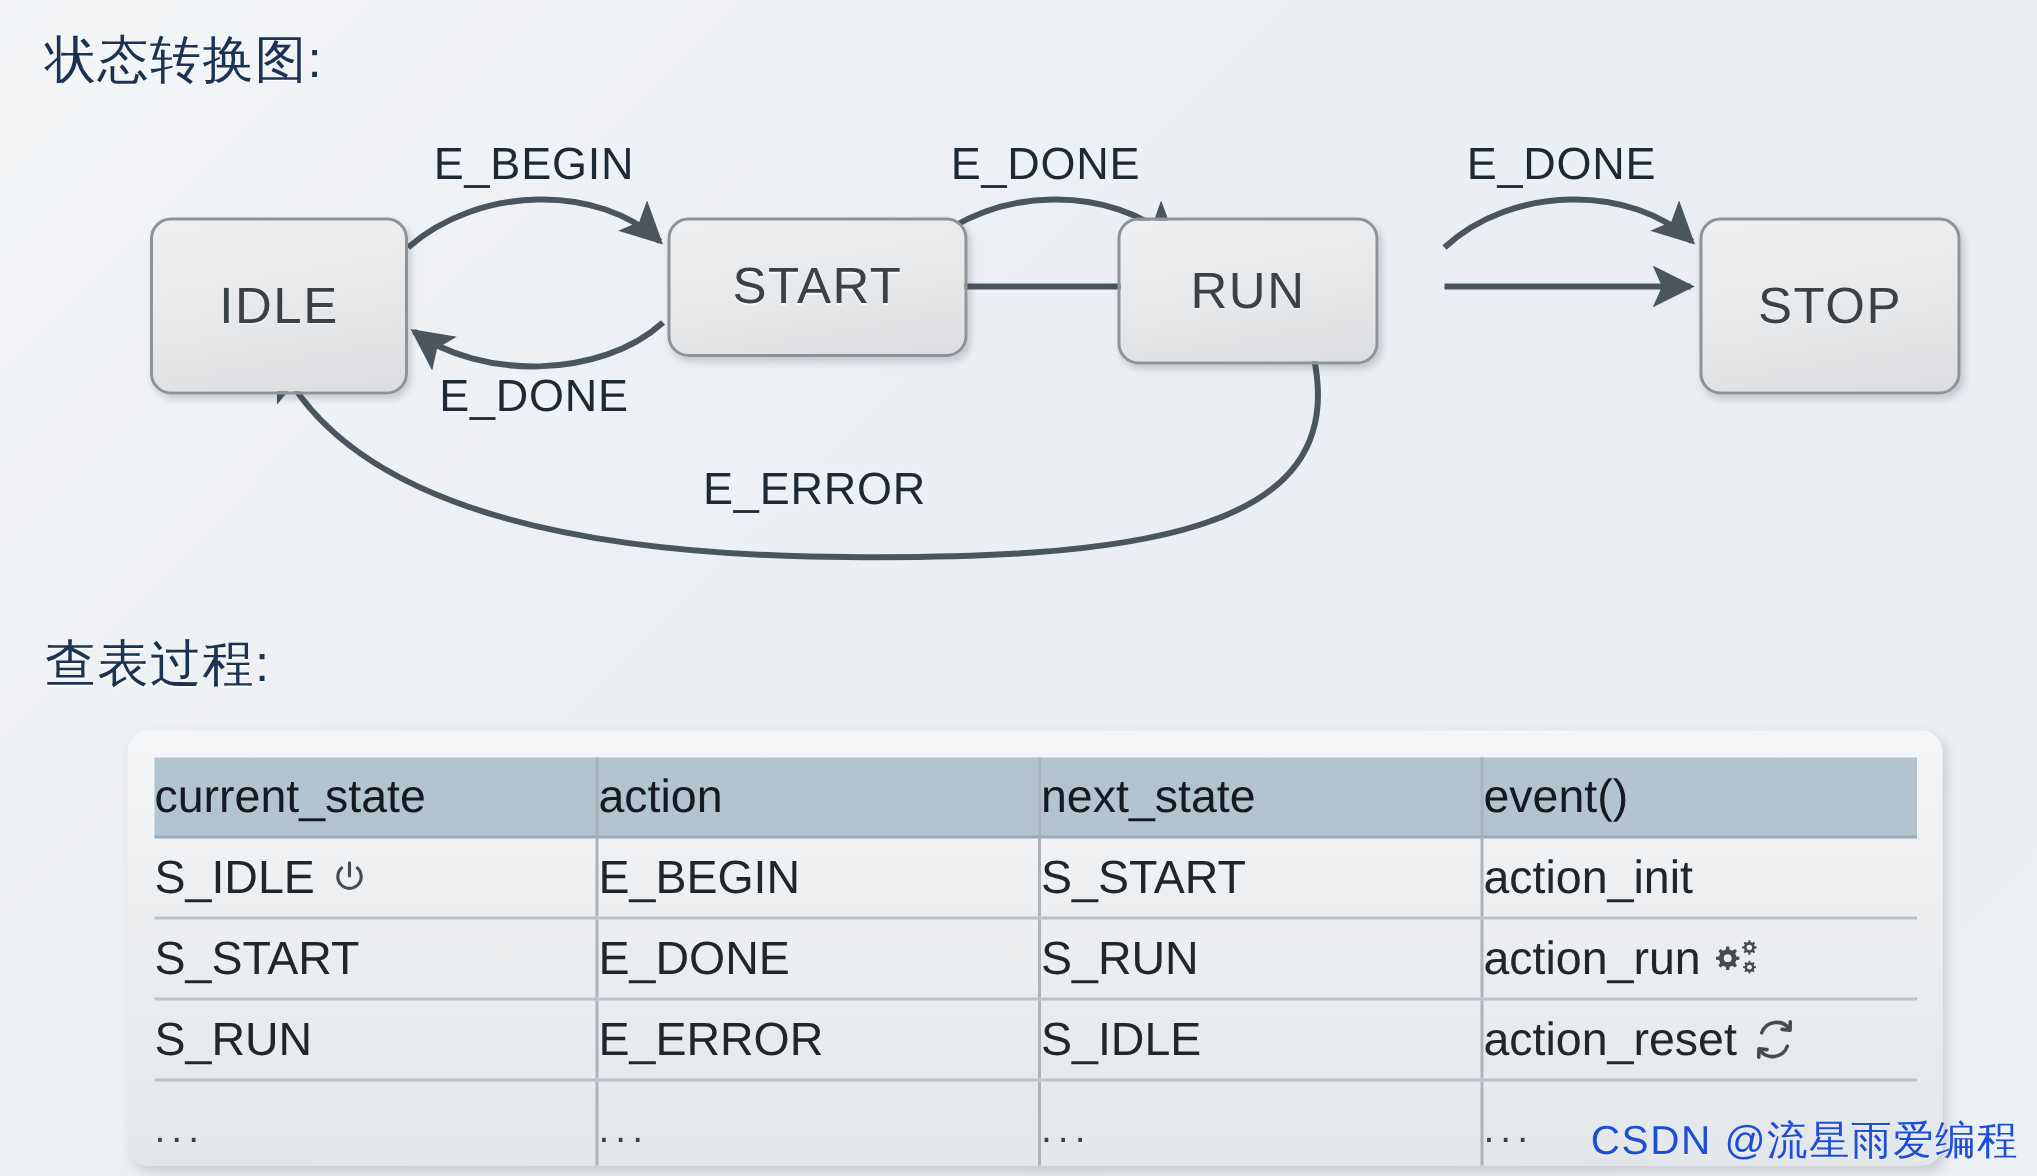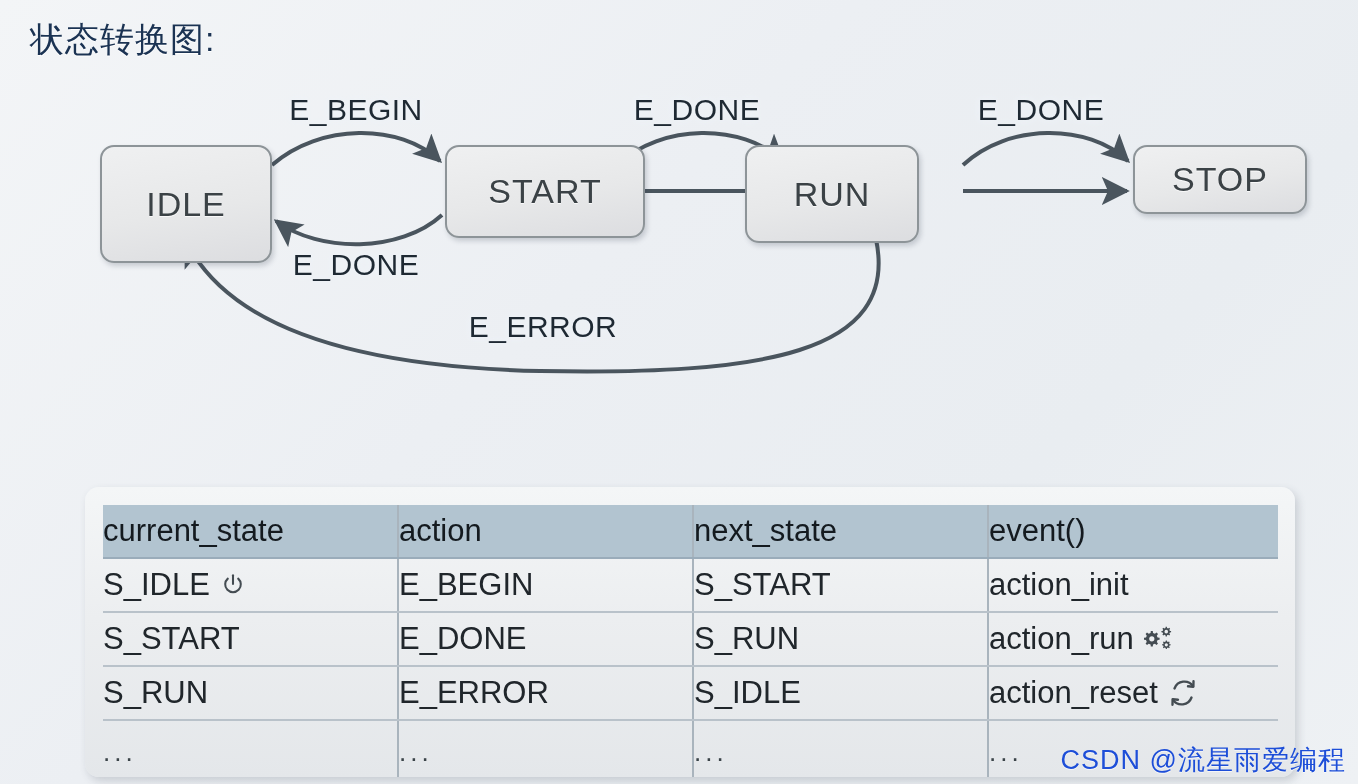--- a/index.html
+++ b/index.html
@@ -174,35 +174,36 @@
 
     <div class="state-box" style="left:100px; top:70px; width:172px; height:118px;">
       <span>IDLE</span>
     </div>
     <div class="state-box" style="left:445px; top:70px; width:200px; height:93px;">
       <span>START</span>
     </div>
     <div class="state-box" style="left:745px; top:70px; width:174px; height:98px;">
       <span>RUN</span>
     </div>
-    <div class="state-box" style="left:1133px; top:70px; width:174px; height:69px;">
+    <div class="state-box" style="left:1133px; top:70px; width:174px; height:118px;">
       <span>STOP</span>
     </div>
 
     <div class="edge-label" style="left:356px; top:18px;">E_BEGIN</div>
 
     <div class="edge-label" style="left:356px; top:173px;">E_DONE</div>
 
     <div class="edge-label" style="left:697px; top:18px;">E_DONE</div>
 
     <div class="edge-label" style="left:1041px; top:18px;">E_DONE</div>
 
     <div class="edge-label" style="left:543px; top:235px;">E_ERROR</div>
   </div>
 
+  <div class="section-title" id="title-table">查表过程:</div>
 
   <div class="table-card">
     <table class="lookup">
       <colgroup>
         <col style="width:295px">
         <col style="width:295px">
         <col style="width:295px">
         <col style="width:290px">
       </colgroup>
       <thead>

